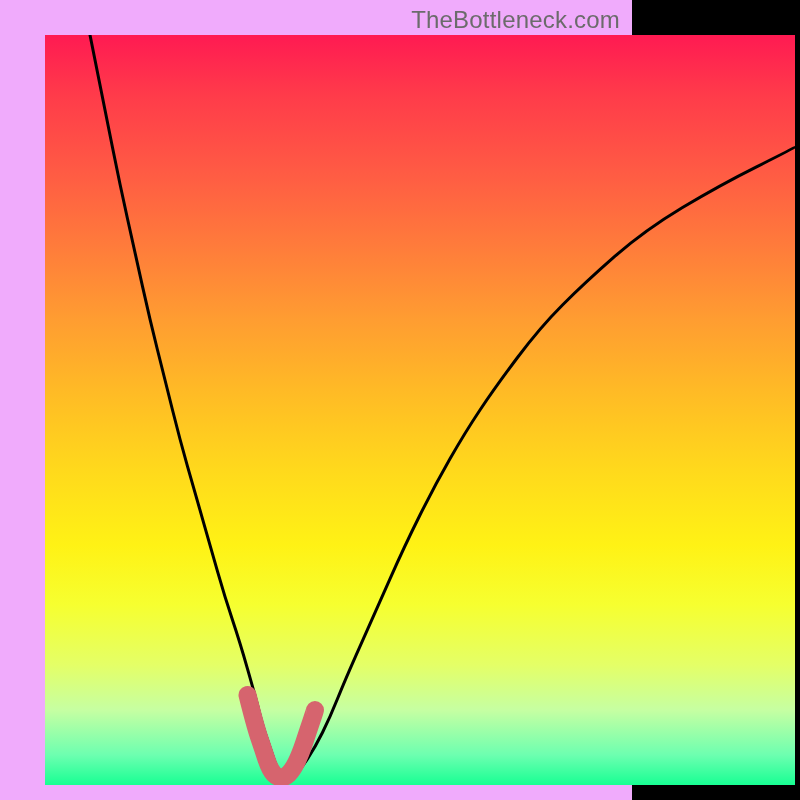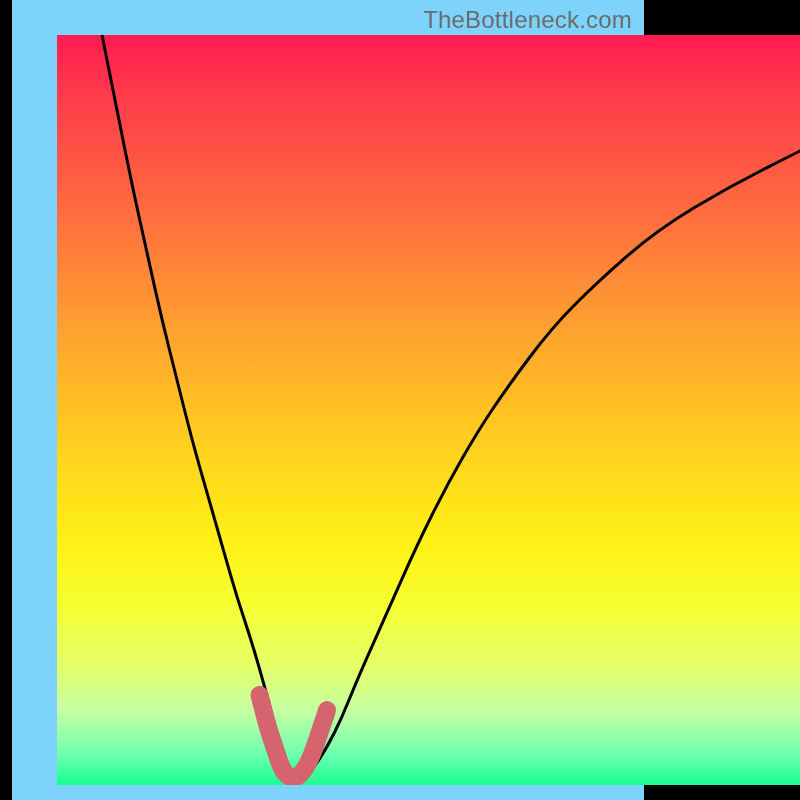--- a/index.html
+++ b/index.html
@@ -6,25 +6,25 @@
     margin: 0;
     padding: 0;
     width: 800px;
     height: 800px;
     background: #000;
     overflow: hidden;
     font-family: Arial, Helvetica, sans-serif;
   }
   .frame {
     position: absolute;
-    left: 12px;
+    left: 0;
     top: 0;
     width: 632px;
     height: 800px;
-    background: #7dd3fc;
+    background: #f0abfc;
   }
   .plot-area {
     position: absolute;
     left: 45px;
     top: 35px;
     width: 750px;
     height: 750px;
     background: linear-gradient(
       to bottom,
       #ff1a52 0%,

